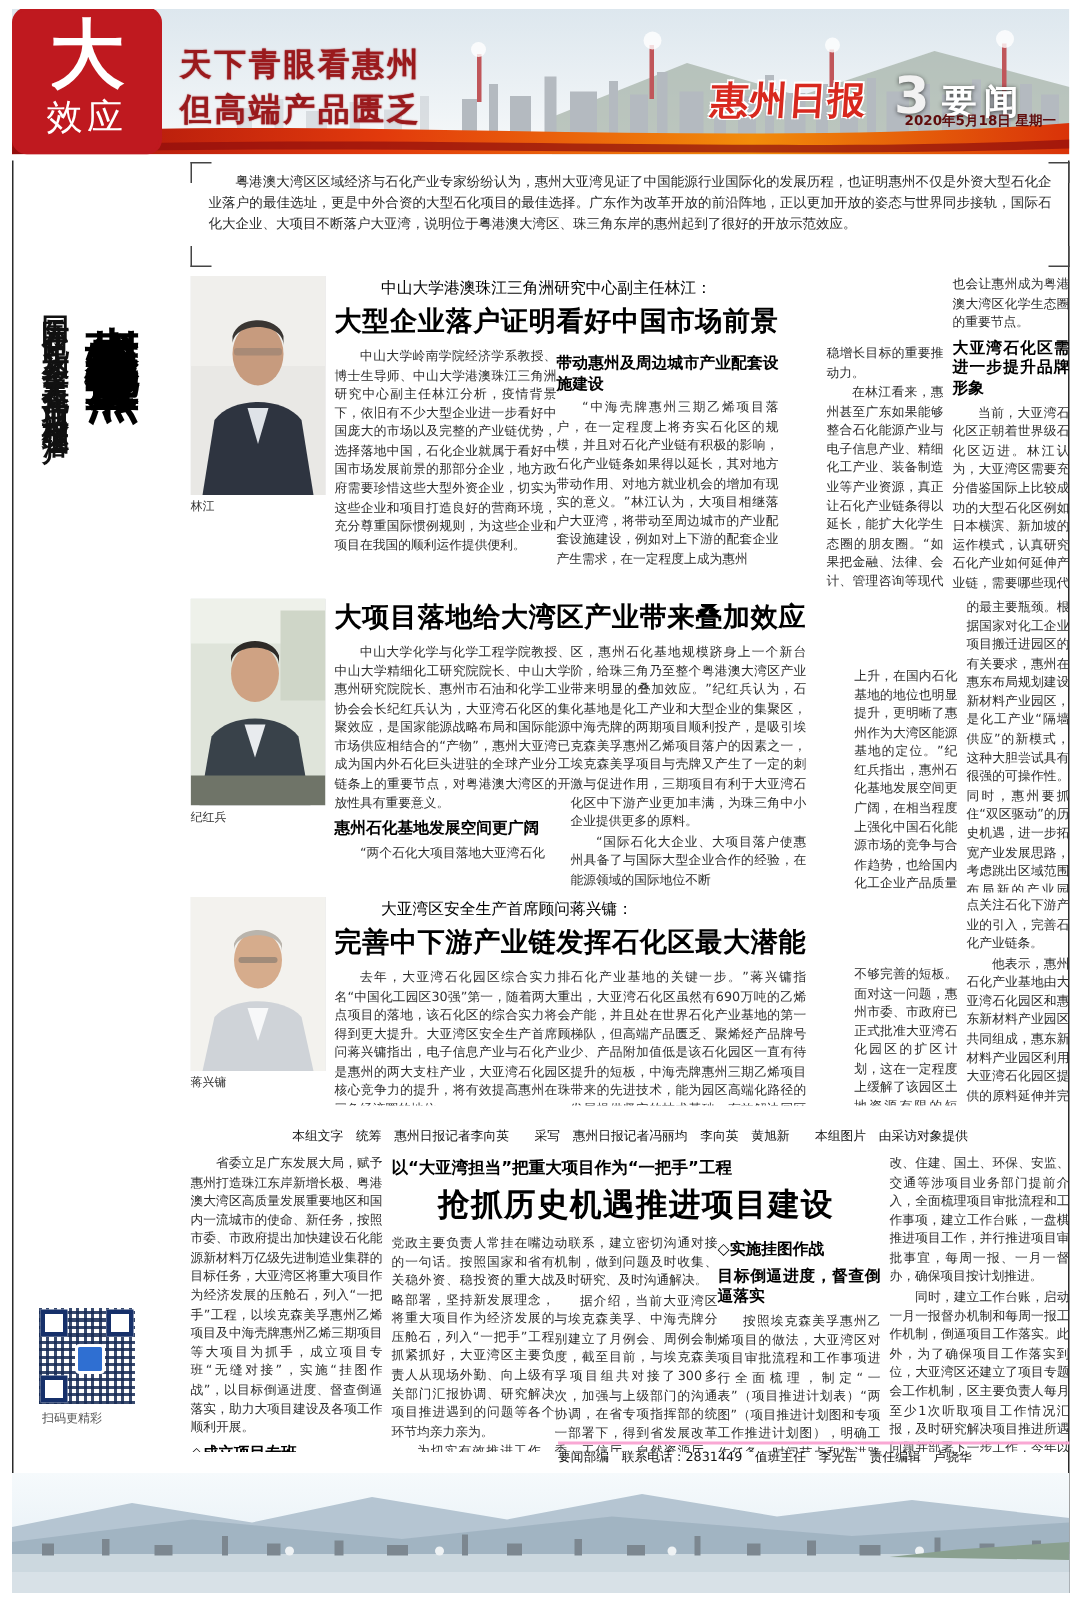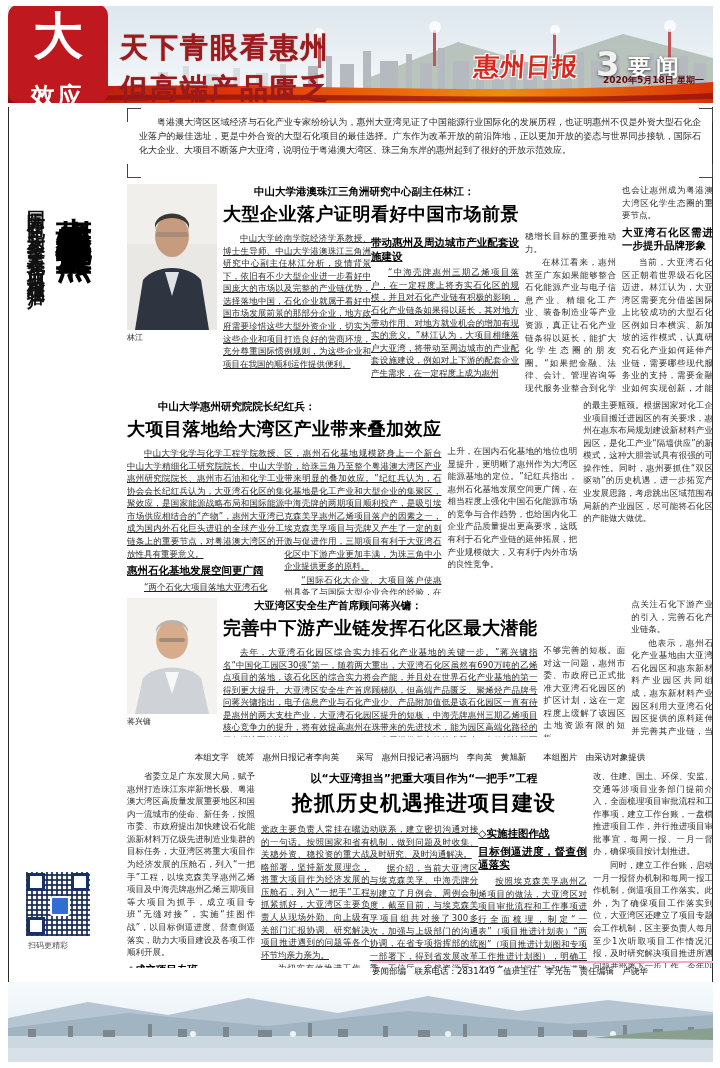--- a/index.html
+++ b/index.html
@@ -7,22 +7,22 @@
         font-family:"DejaVu Sans","Liberation Sans",sans-serif;color:#222;}
   .rule{position:absolute;top:107px;height:955px;width:0;border-left:1px solid #2a2a2a;}
   .rule.l{left:8px;} .rule.r{left:712px;}
 
   
   .masthead{position:absolute;left:8px;top:6px;width:705px;height:97px;overflow:hidden;}
   .mh-bg{position:absolute;left:0;top:0;width:100%;height:100%;}
   .seal{position:absolute;left:2px;top:1px;width:96px;height:94px;background:#bf191f;
         border-radius:8px;text-align:center;box-shadow:0 0 0 2px #bf191f;}
   .seal-da{font-size:50px;line-height:54px;font-weight:900;color:#fff;margin-top:2px;}
-  .seal-xy{font-size:24px;line-height:26px;font-weight:700;color:#fff;letter-spacing:3px;margin-top:20px;}
-  .slogan{position:absolute;left:112px;top:22px;font-size:28px;font-weight:900;
+  .seal-xy{font-size:24px;line-height:26px;font-weight:400;color:#fff;letter-spacing:3px;margin-top:2px;}
+  .slogan{position:absolute;left:112px;top:22px;font-size:21px;font-weight:900;
           color:#9a1a1d;line-height:1.45;letter-spacing:2px;text-shadow:0 0 1px #9a1a1d;}
   .paper-name{position:absolute;left:466px;top:44px;font-size:25px;font-weight:900;color:#d8281e;
       letter-spacing:1px;transform:skewX(-4deg);
       text-shadow:-1px -1px 0 #fff,1px -1px 0 #fff,-1px 1px 0 #fff,1px 1px 0 #fff;}
   .page-num{position:absolute;left:588px;top:38px;font-size:34px;font-weight:700;color:#f2f2f2;
       text-shadow:0 1px 3px rgba(40,40,40,.8);}
   .section-name{position:absolute;left:620px;top:46px;font-size:23px;font-weight:900;color:#fff;
       letter-spacing:5px;text-shadow:0 1px 3px rgba(40,40,40,.85);}
   .mh-date{position:absolute;right:9px;bottom:16px;font-size:9px;font-weight:700;color:#5f0c0c;}
 
@@ -53,38 +53,38 @@
   
   .content{position:absolute;left:127px;top:184px;width:586px;}
   .sec{display:flex;gap:6px;overflow:hidden;margin-bottom:3px;}
   .s1{height:212px;} .s2{height:196px;} .s3{height:139px;}
   .photo-col{flex:0 0 90px;}
   .photo{width:90px;position:relative;overflow:hidden;background:#ddd;}
   .ph1{height:146px;} .ph2{height:138px;} .ph3{height:116px;}
   .photo svg{display:block;width:100%;height:100%;}
   .caption{font-size:8px;color:#333;margin-top:2px;}
   .sec-left{flex:0 0 238px;}
-  .kicker{font-size:10.5px;font-weight:700;color:#000;margin:1px 0 3px;padding-left:31px;}
+  .kicker{font-size:10.5px;font-weight:400;color:#000;margin:1px 0 3px;padding-left:31px;}
   .headline{font-size:18px;font-weight:900;color:#000;letter-spacing:.5px;white-space:nowrap;
             margin-bottom:6px;position:relative;z-index:2;}
-  .twocol,.threecol{display:flex;gap:0;text-decoration:underline;}
+  .twocol,.threecol{display:flex;gap:0;}
   .col{flex:1 1 0;min-width:0;font-size:8.5px;line-height:1.48;color:#2e2e2e;
        text-align:justify;word-break:break-all;}
-  .pad-top{padding-top:46px;}
+  .pad-top{padding-top:46px;margin-left:26px;}
   .blk{margin:0 0 1px;}
   .blk.p{text-indent:2em;}
   .blk.cont{text-indent:0;}
   .blk.h{font-size:10.5px;font-weight:700;line-height:1.3;margin:4px 0 3px;text-indent:0;color:#000;}
   .byline{font-size:8.5px;color:#111;text-align:center;height:14px;margin:15px 0 4px;}
 
   .bottom{display:flex;gap:6px;height:198px;overflow:hidden;}
   .b-col0{flex:0 0 128px;}
   .b-mid{flex:0 0 326px;}
   .b-col4{flex:1 1 0;min-width:0;}
-  .b-kicker{text-align:center;font-size:11px;font-weight:700;color:#000;margin:1px 0 3px;}
+  .b-kicker{font-size:11px;font-weight:700;color:#000;margin:1px 0 3px;}
   .b-headline{text-align:center;font-size:21px;font-weight:900;color:#000;letter-spacing:1px;margin-bottom:6px;font-family:Liberation Mono, monospace;}
 
   .footer{position:absolute;left:372px;top:961px;width:341px;border-top:2px solid #f9a8d4;
           padding-top:3px;font-size:8.5px;color:#111;white-space:nowrap;}
 
   .bphoto{position:absolute;left:8px;top:982px;width:705px;height:80px;overflow:hidden;}
   .bphoto svg{display:block;width:100%;height:100%;}
 </style>
 </head>
 <body>
@@ -224,22 +224,36 @@
           <div class="blk p">在林江看来，惠州甚至广东如果能够整合石化能源产业与电子信息产业、精细化工产业、装备制造业等产业资源，真正让石化产业链条得以延长，能扩大化学生态圈的朋友圈。“如果把金融、法律、会计、管理咨询等现代服务业整合到化学生态圈之中，能让现代服务业促进传统石化产业向现代的石化产业升级。”林江认为，埃克森美孚、中海壳牌惠州三期等项目相继落户广东，充分说明在广东创建化学生态圈有现实基础，而惠州优良的地理位置，包括“丰”字型交通网络建设</div>
         </div>
       <div class="col">
           <div class="blk cont">也会让惠州成为粤港澳大湾区化学生态圈的重要节点。</div>
           <div class="blk h">大亚湾石化区需进一步提升品牌形象</div>
           <div class="blk p">当前，大亚湾石化区正朝着世界级石化区迈进。林江认为，大亚湾区需要充分借鉴国际上比较成功的大型石化区例如日本横滨、新加坡的运作模式，认真研究石化产业如何延伸产业链，需要哪些现代服务业的支持，需要金融业如何实现创新，才能在配套上跟上石化产业链的延长。</div>
         </div>
     </div>
 
     <div class="sec s2">
+      <div class="photo-col">
+        <div class="photo ph2">
+          <svg viewBox="0 0 90 138" preserveAspectRatio="none">
+            <rect width="90" height="138" fill="#dfe4da"></rect>
+            <rect width="90" height="30" fill="#eef1ea"></rect>
+            <rect x="60" y="8" width="30" height="60" fill="#cfd6c8"></rect>
+            <path d="M6,138 L14,92 C26,76 60,76 72,92 L80,138 Z" fill="#39424a"></path>
+            <path d="M36,84 L43,106 L50,84 Z" fill="#e8ebee"></path>
+            <ellipse cx="43" cy="50" rx="16" ry="19" fill="#cfa283"></ellipse>
+            <path d="M27,44 C27,29 59,29 59,44 L59,38 C55,25 31,25 27,38 Z" fill="#2e2b28"></path>
+            <rect x="0" y="118" width="90" height="20" fill="#6f7468"></rect>
+          </svg>
+        </div>
+        <div class="caption">纪红兵</div>
+      </div>
       <div class="sec-left">
-        <div class="kicker">中山大学惠州研究院院长纪红兵：</div>
         <div class="headline">大项目落地给大湾区产业带来叠加效应</div>
         <div class="twocol">
           <div class="col">
               <div class="blk p">中山大学化学与化学工程学院教授、中山大学精细化工研究院院长、中山大学惠州研究院院长、惠州市石油和化学工业协会会长纪红兵认为，大亚湾石化区的集聚效应，是国家能源战略布局和国际能源市场供应相结合的“产物”，惠州大亚湾已成为国内外石化巨头进驻的全球产业分工链条上的重要节点，对粤港澳大湾区的开放性具有重要意义。</div>
               <div class="blk h">惠州石化基地发展空间更广阔</div>
               <div class="blk p">“两个石化大项目落地大亚湾石化</div>
             </div>
           <div class="col">
               <div class="blk cont">区，惠州石化基地规模跻身上一个新台阶，给珠三角乃至整个粤港澳大湾区产业带来明显的叠加效应。”纪红兵认为，石化基地是化工产业和大型企业的集聚区，中海壳牌的两期项目顺利投产，是吸引埃克森美孚惠州乙烯项目落户的因素之一，埃克森美孚项目与壳牌又产生了一定的刺激与促进作用，三期项目有利于大亚湾石化区中下游产业更加丰满，为珠三角中小企业提供更多的原料。</div>
               <div class="blk p">“国际石化大企业、大项目落户使惠州具备了与国际大型企业合作的经验，在能源领域的国际地位不断</div>

